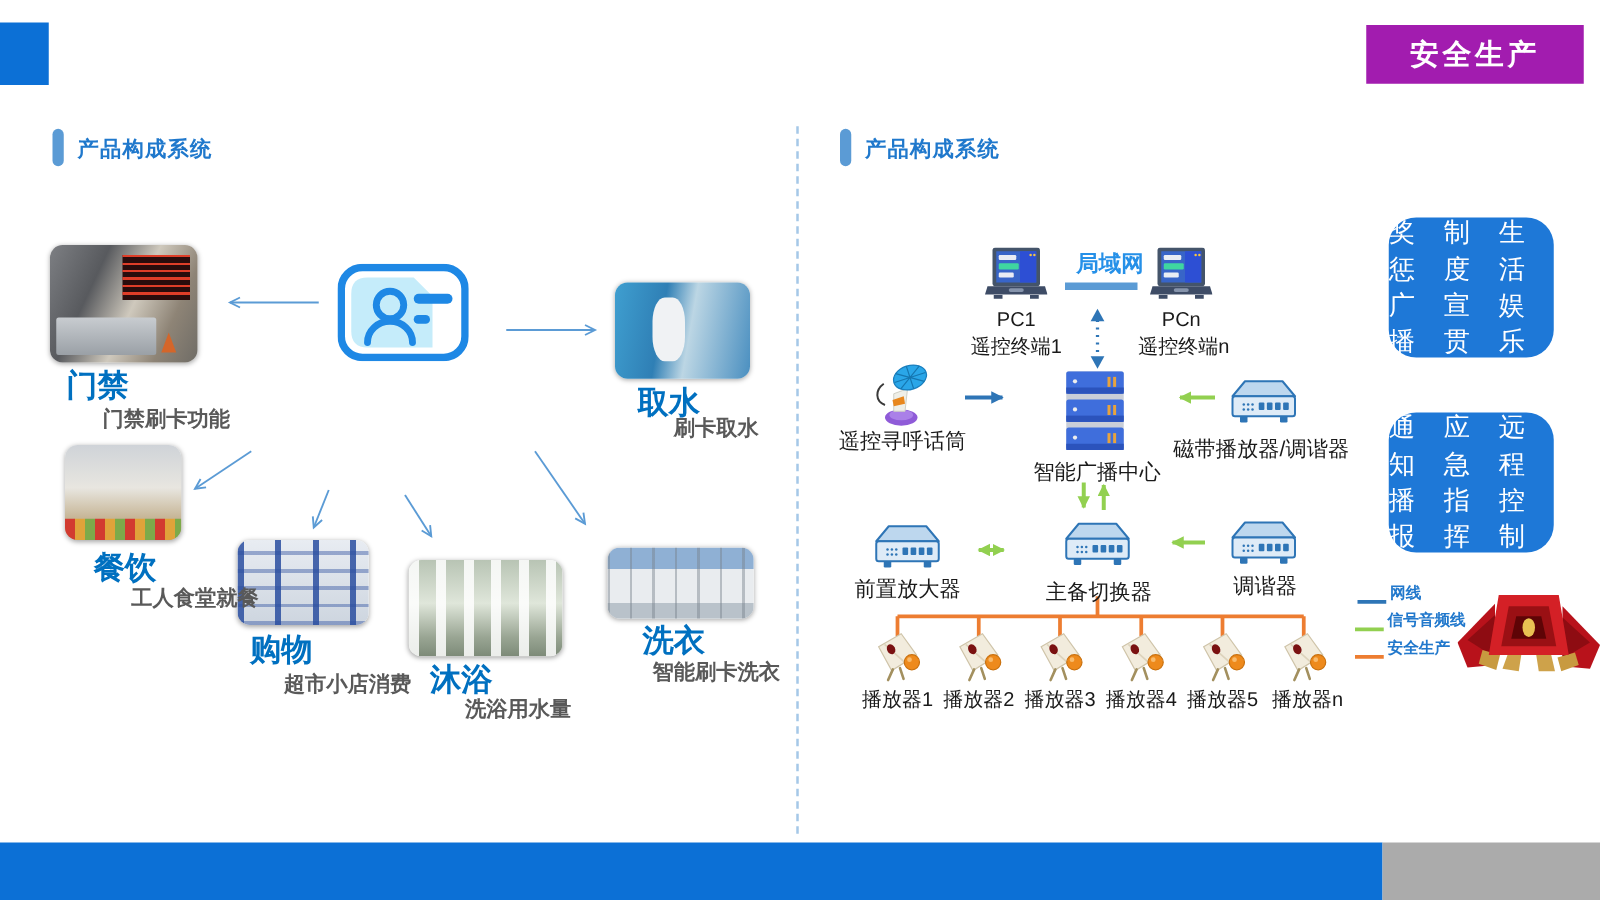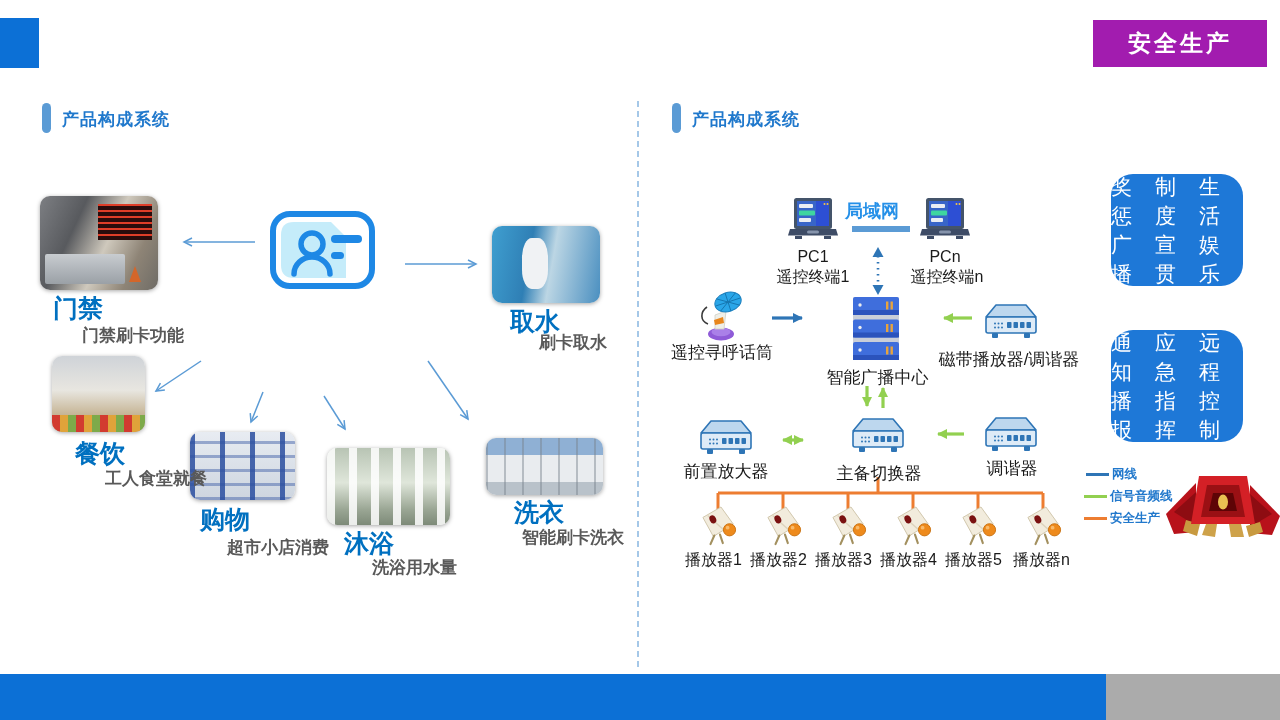--- a/index.html
+++ b/index.html
@@ -57,44 +57,44 @@
   .lb-muyu{left:344px;top:527px}.ds-muyu{left:342px;top:556px}
   .lb-xiyi{left:514px;top:496px}.ds-xiyi{left:492px;top:526px}
   
   .card-icon{left:270px;top:211px;width:105px;height:78px;z-index:2;}
   .card-title{left:250px;top:305px;width:145px;text-align:center;font-size:27px;font-weight:bold;color:#111;z-index:3;}
   
   .nlabel{font-size:17px;color:#1a1a1a;text-align:center;z-index:3;}
   .sm{font-size:16px;}
   .pc1-name{left:786px;top:248px;width:54px}.pc1-role{left:772px;top:267px;width:82px}
   .pcn-name{left:918px;top:248px;width:54px}.pcn-role{left:906px;top:267px;width:82px}
-  .lan{left:845px;top:199px;width:70px;text-align:left;font-size:18px;font-weight:bold;color:#2590E8;z-index:3;}
+  .lan{left:845px;top:199px;width:70px;text-align:right;font-size:18px;font-weight:bold;color:#2590E8;z-index:3;}
   .lan-bar{left:852px;top:226px;width:58px;height:6px;background:#5B9BD5;z-index:2;}
   .mic-icon{left:698px;top:290px;width:48px;height:52px;}
   .mic-lbl{left:666px;top:341px;width:112px}
   .srv-icon{left:852px;top:297px;width:48px;height:66px;}
   .srv-lbl{left:820px;top:366px;width:115px}
   .tape-icon{left:984px;top:303px;width:54px;height:38px;}
   .tape-lbl{left:938px;top:348px;width:142px}
   .pre-icon{left:699px;top:419px;width:54px;height:38px;}
   .pre-lbl{left:682px;top:460px;width:88px}
   .sw-icon{left:851px;top:417px;width:54px;height:38px;}
   .sw-lbl{left:833px;top:462px;width:92px}
   .tun-icon{left:984px;top:416px;width:54px;height:38px;}
   .tun-lbl{left:984px;top:457px;width:56px}
   
   .spk{width:38px;height:42px;top:505px;z-index:2;}
-  .spk-lbl{top:550px;width:66px;font-size:16px;color:#1a1a1a;z-index:3;}
+  .spk-lbl{top:550px;width:66px;font-size:16px;color:#1a1a1a;text-align:center;z-index:3;}
   
   .ibox{left:1111px;width:132px;height:112px;background:#1E78D7;border-radius:22px;color:#fff;
         display:flex;flex-direction:row;align-items:center;justify-content:center;
         font-size:21px;line-height:29px;letter-spacing:2px;z-index:2;}
   .ibox1{top:174px}.ibox2{top:330px}
   
-  .legend-row{display:flex;align-items:center;gap:3px;z-index:3;}
+  .legend-row{display:flex;align-items:flex-end;gap:3px;z-index:3;}
   .legend-line{width:23px;height:3px;}
   .ll-net{background:#2E75B6}.ll-sig{background:#92D050}.ll-pow{background:#ED7D31}
   .legend-label{font-size:12.5px;font-weight:bold;color:#2178CC;white-space:nowrap;}
   .lg1{left:1086px;top:466px}.lg2{left:1084px;top:488px}.lg3{left:1084px;top:510px}
   .horns{left:1166px;top:470px;width:114px;height:72px;z-index:2;}
   
   .footer-blue{left:0;top:674px;width:1106px;height:46px;background:#0C70D6;}
   .footer-gray{left:1106px;top:674px;width:174px;height:46px;background:#ABABAB;}
 </style>
 </head>

